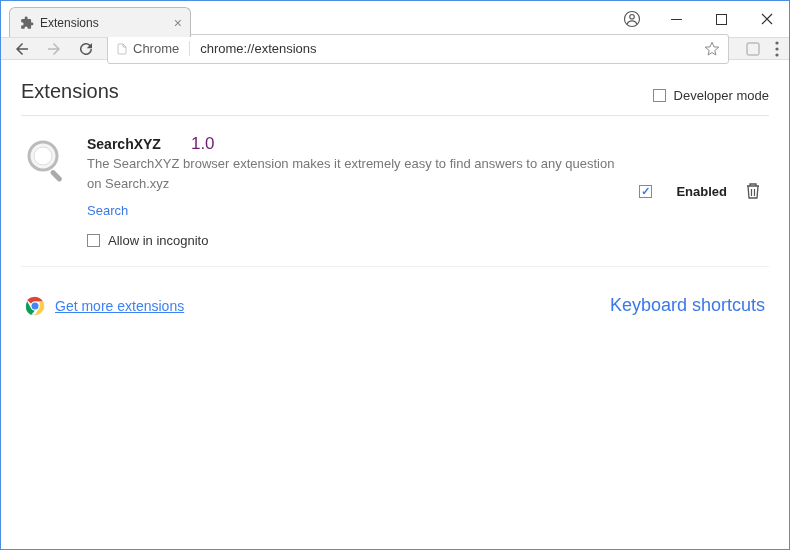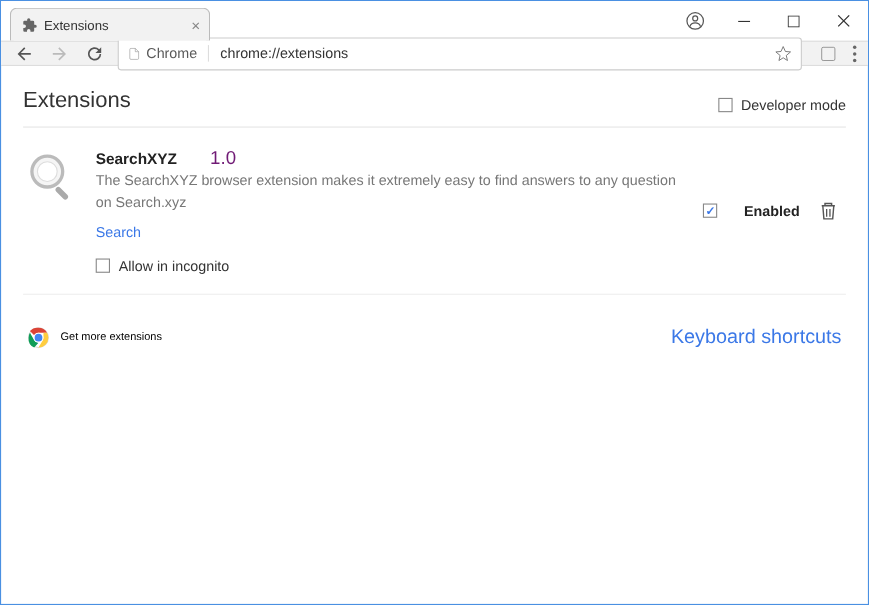--- a/index.html
+++ b/index.html
@@ -231,22 +231,23 @@
       justify-content: space-between;
       align-items: center;
       padding: 0 4px;
     }
     .get-more {
       display: flex;
       align-items: center;
       gap: 10px;
     }
     .get-more-link {
-      font-size: 10px;
-      color: #000000;
+      font-size: 14px;
+      color: #3b82f6;
+      text-decoration: underline;
     }
     .kbd-shortcuts {
       font-size: 18px;
       color: #3b78e7;
     }
     .chrome-logo {
       width: 20px;
       height: 20px;
     }
     svg { display: block; }

